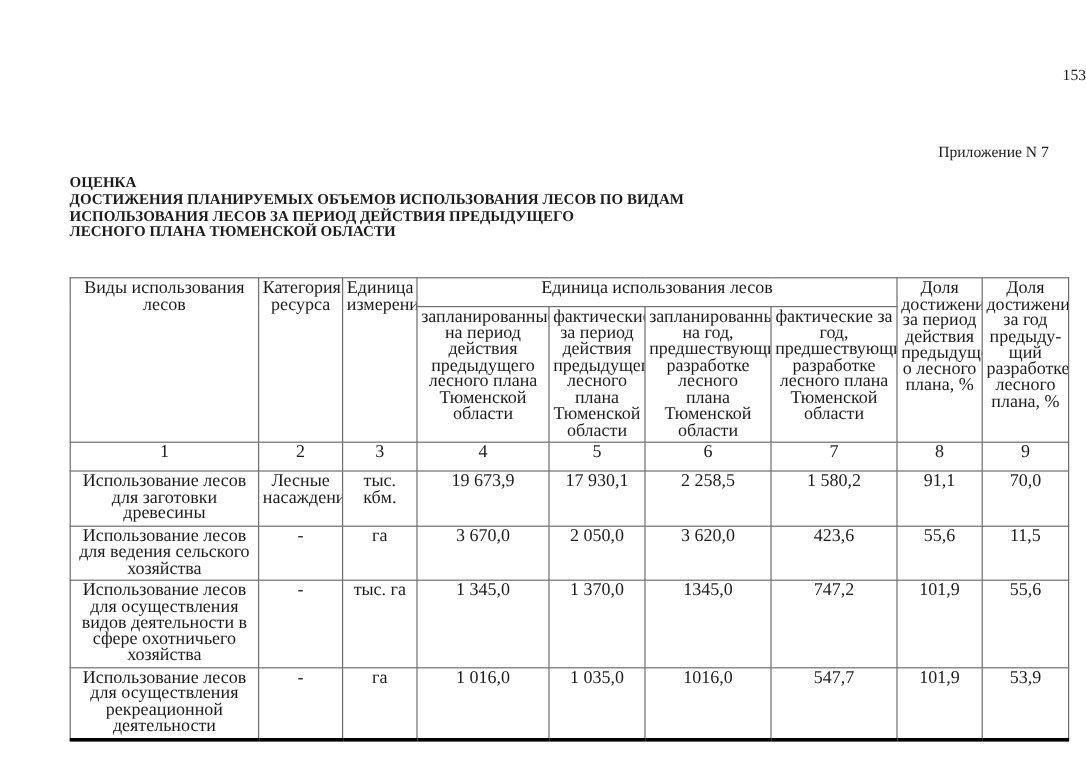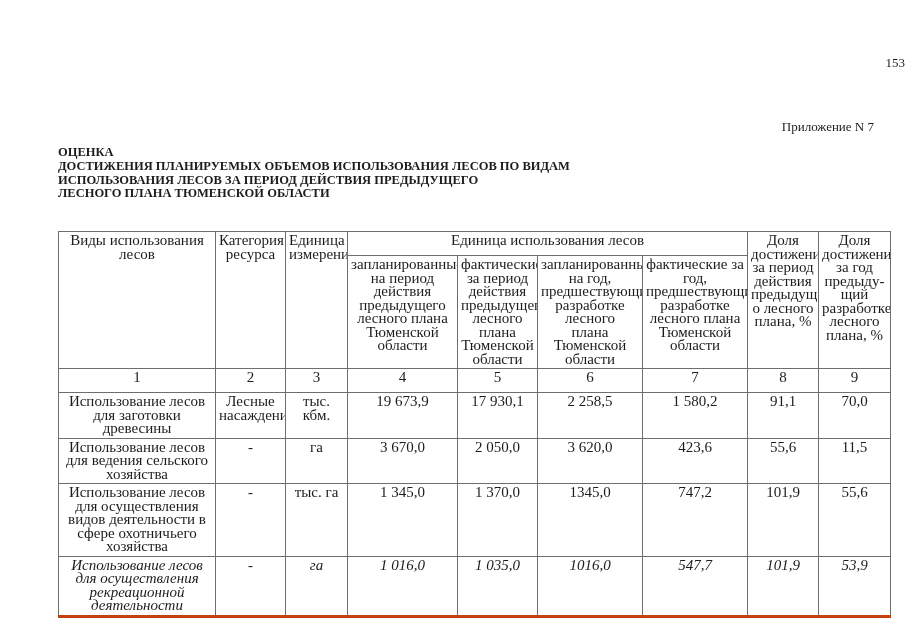--- a/index.html
+++ b/index.html
@@ -50,21 +50,21 @@
   }
   table.main td, table.main th {
     border: 1px solid #6e6e6e;
     padding: 2px 3px 2px 3px;
     vertical-align: top;
     font-weight: normal;
     text-align: center;
     overflow: hidden;
   }
   table.main { border-bottom: 3px solid #a9a9a9; }
-  tr.last-row td { border-bottom: 3px solid #c2410c; font-style: italic; }
+  tr.last-row td { border-bottom: 3px solid #000000; }
   .pre { white-space: pre-line; }
   .name-cell { text-align: left; }
   tr.hdr-top { height: 24px; }
   tr.hdr-sub { height: 108px; }
   tr.numrow  { height: 24px; }
   tr.r1 { height: 42px; }
   tr.r2 { height: 43px; }
   tr.r3 { height: 60px; padding-left: 28px; }
   tr.r4 { height: 52px; }
 </style>

